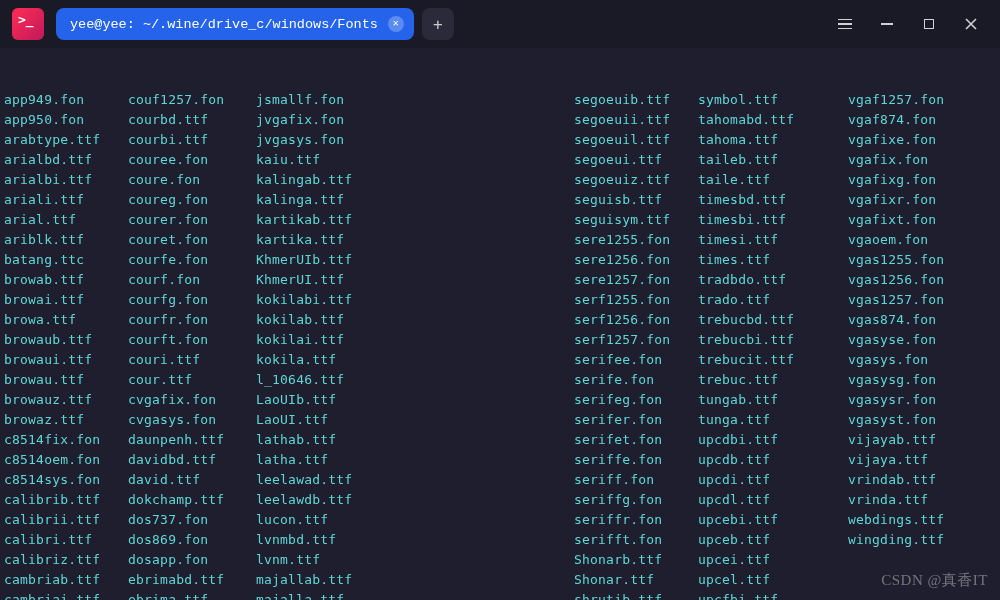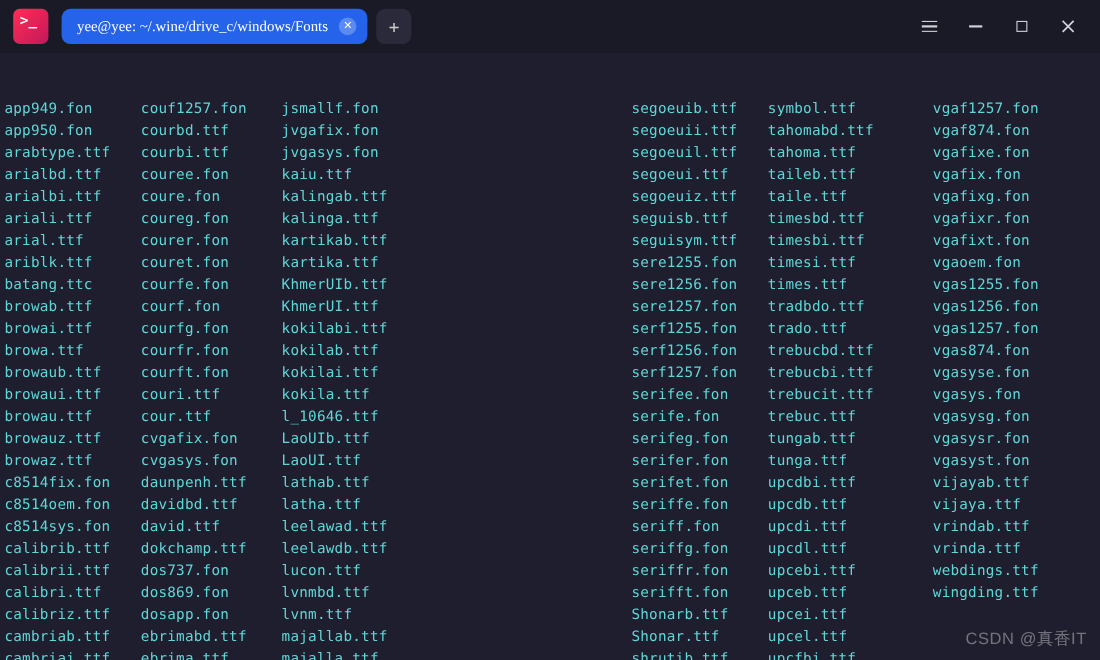--- a/index.html
+++ b/index.html
@@ -35,21 +35,21 @@
     margin: 0 4px;
   }
   .tab {
     display: flex;
     align-items: center;
     gap: 10px;
     background: #2563eb;
     color: #fff;
     padding: 6px 10px 6px 14px;
     border-radius: 8px;
-    font-family: Liberation Serif, serif;
+    font-family: Liberation Mono, monospace;
     font-size: 13.5px;
     height: 32px;
   }
   .tab-close {
     width: 16px;
     height: 16px;
     border-radius: 50%;
     background: rgba(255,255,255,0.25);
     display: flex;
     align-items: center;
@@ -107,21 +107,21 @@
     display: grid;
     grid-template-columns: 124px 128px 170px 148px 124px 150px 148px;
     column-gap: 0;
   }
   .col { display: flex; flex-direction: column; }
   .col span { height: 20px; }
   .watermark {
     position: absolute;
     right: 12px;
     bottom: 10px;
-    font-family: Liberation Sans, sans-serif;
+    font-family: Liberation Serif, serif;
     font-size: 15px;
     color: rgba(220,220,220,0.45);
     letter-spacing: 0.5px;
   }
 </style>
 </head>
 <body>
 
 <div class="titlebar">
   <div class="app-icon">

